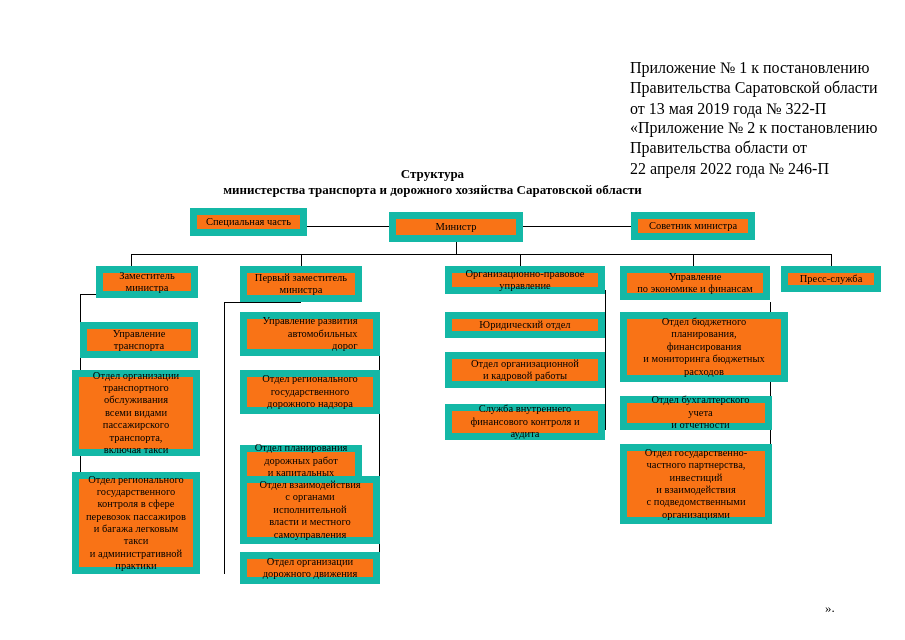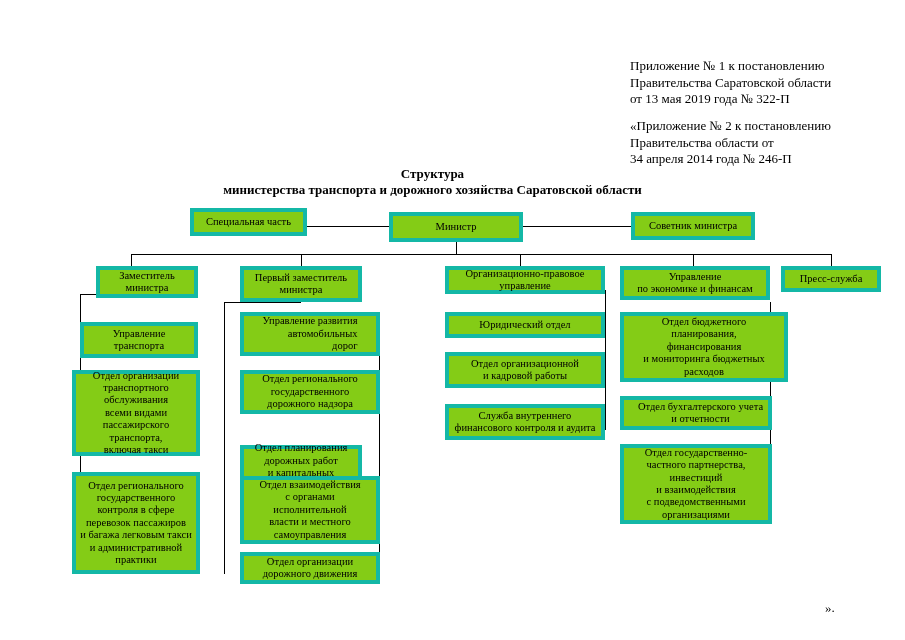--- a/index.html
+++ b/index.html
@@ -11,37 +11,37 @@
     position: relative;
     width: 905px;
     height: 640px;
     background: #ffffff;
     font-family: "Liberation Serif", serif;
     color: #000000;
     overflow: hidden;
   }
   .hdr {
     position: absolute;
-    font-size: 13px;
+    font-size: 16px;
     line-height: 1.28;
     white-space: pre-line;
     text-align: left;
   }
   .title {
     position: absolute;
     text-align: center;
     font-weight: bold;
     font-size: 13px;
     line-height: 1.3;
   }
   .box {
     position: absolute;
     box-sizing: border-box;
-    border: 4px solid #14b8a6;
-    background: #84cc16;
+    border: 7px solid #14b8a6;
+    background: #f97316;
     display: flex;
     align-items: center;
     justify-content: center;
     text-align: center;
     font-size: 10.5px;
     line-height: 1.18;
     padding: 2px 3px;
     white-space: pre-line;
     z-index: 2;
   }
@@ -59,21 +59,21 @@
 <body>
 
 <div id="page">
 
   <div class="hdr" style="left:630px; top:58px; width:265px;">Приложение № 1 к постановлению
 Правительства Саратовской области
 от 13 мая 2019 года № 322-П</div>
 
   <div class="hdr" style="left:630px; top:118px; width:265px;">«Приложение № 2 к постановлению
 Правительства области от
-34 апреля 2014 года № 246-П</div>
+22 апреля 2022 года № 246-П</div>
 
   <div class="title" style="left:190px; top:166px; width:485px;">Структура</div>
   <div class="title" style="left:190px; top:182px; width:485px;">министерства транспорта и дорожного хозяйства Саратовской области</div>
 
   <div class="ln" style="left:248px; top:226px; width:141px; height:1px;"></div>
 
   <div class="ln" style="left:523px; top:226px; width:108px; height:1px;"></div>
 
   <div class="ln" style="left:456px; top:238px; width:1px; height:16px;"></div>
 

